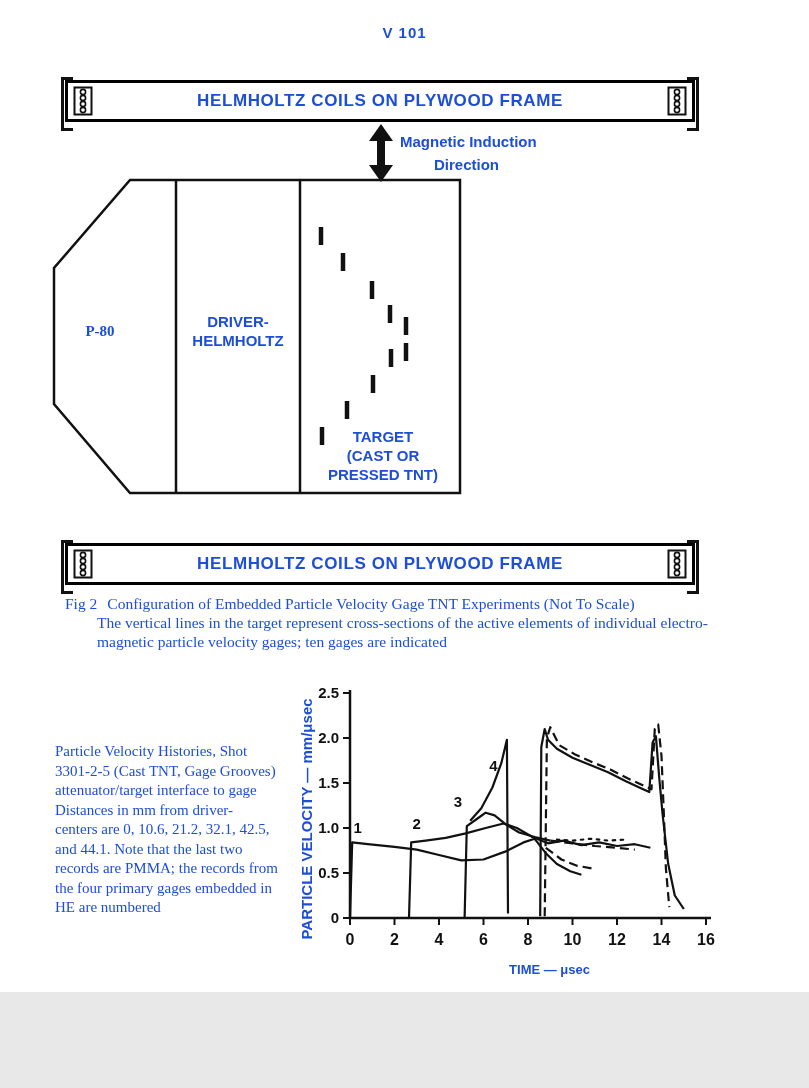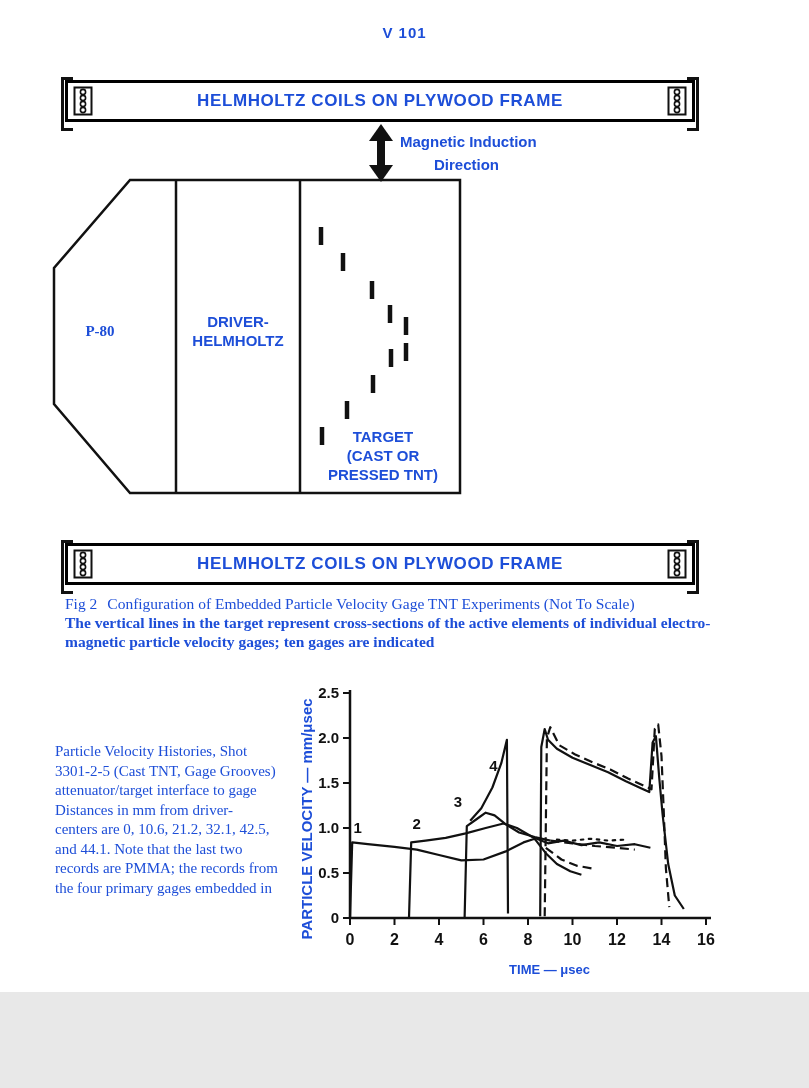--- a/index.html
+++ b/index.html
@@ -26,21 +26,21 @@
   .mag-label-2{position:absolute;left:434px;top:156px;font-weight:700;font-size:15px;}
   
   .diagram-label{position:absolute;font-weight:700;font-size:15px;text-align:center;line-height:19px;}
   .p80-label{left:58px;top:322px;width:84px;font-family:Liberation Serif, serif;}
   .driver-label{left:177px;top:312px;width:122px;}
   .target-label{left:308px;top:427px;width:150px;}
   
   .fig2-caption{position:absolute;left:65px;top:594px;width:700px;
     font-family:"Liberation Serif",serif;font-size:15.5px;line-height:19px;}
   .fig2-caption .fig-label{margin-right:10px;}
-  .fig2-caption .indent{font-weight:bold;}
+  .fig2-caption .indent{margin-left:32px;}
   
   .fig3-caption{position:absolute;left:55px;top:742px;width:242px;
     font-family:"Liberation Serif",serif;font-size:15px;line-height:19.5px;}
   
   .chart-ylabel{position:absolute;left:168px;top:809px;width:280px;height:20px;
     text-align:center;font-weight:700;font-size:15px;transform:rotate(-90deg);white-space:nowrap;}
   .chart-xlabel{position:absolute;left:350px;top:962px;width:240px;text-align:right;
     font-weight:700;font-size:13px;}
   svg{display:block;}
   #chart-svg text{font-family:"Liberation Sans",sans-serif;font-weight:700;fill:#111;}
@@ -137,20 +137,21 @@
 
   <div class="fig3-caption">
     <div>Particle Velocity Histories, Shot</div>
     <div>3301-2-5 (Cast TNT, Gage Grooves)</div>
     <div>attenuator/target interface to gage</div>
     <div>Distances in mm from driver-</div>
     <div>centers are 0, 10.6, 21.2, 32.1, 42.5,</div>
     <div>and 44.1. Note that the last two</div>
     <div>records are PMMA; the records from</div>
     <div>the four primary gages embedded in</div>
+    <div>HE are numbered</div>
   </div>
 
   <div class="chart-ylabel">PARTICLE VELOCITY — mm/μsec</div>
   <svg id="chart-svg" class="abs" style="left:305px;top:682px;" width="410" height="292" viewBox="0 0 410 292">
       <path d="M45 8 L45 236 L406 236" fill="none" stroke="#111" stroke-width="2.5"></path>
       <line x1="38" y1="236" x2="45" y2="236" stroke="#111" stroke-width="2"></line>
       <text x="34" y="241" text-anchor="end" font-size="15">0</text>
       <line x1="38" y1="191" x2="45" y2="191" stroke="#111" stroke-width="2"></line>
       <text x="34" y="196" text-anchor="end" font-size="15">0.5</text>
       <line x1="38" y1="146" x2="45" y2="146" stroke="#111" stroke-width="2"></line>

